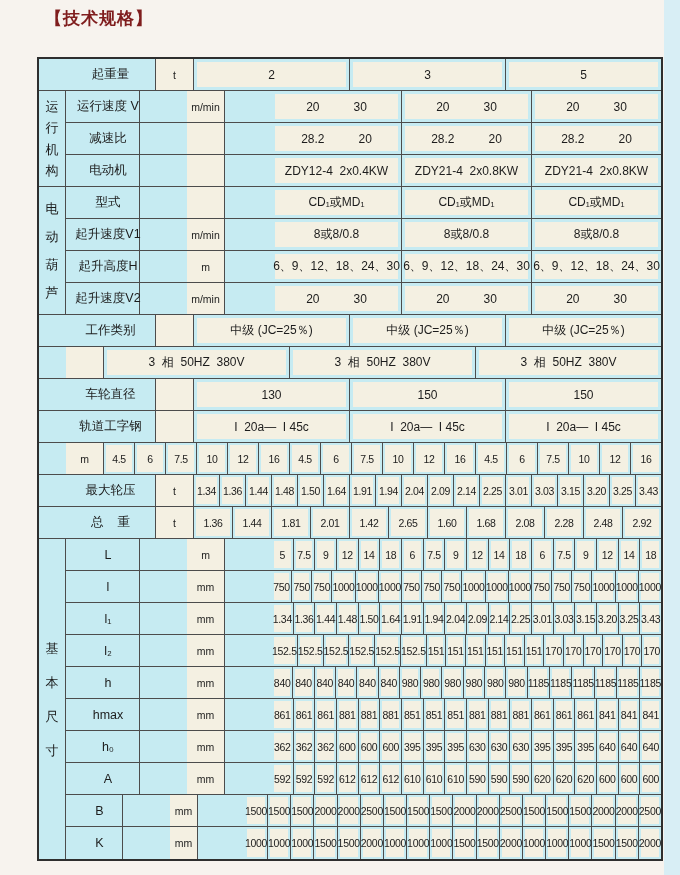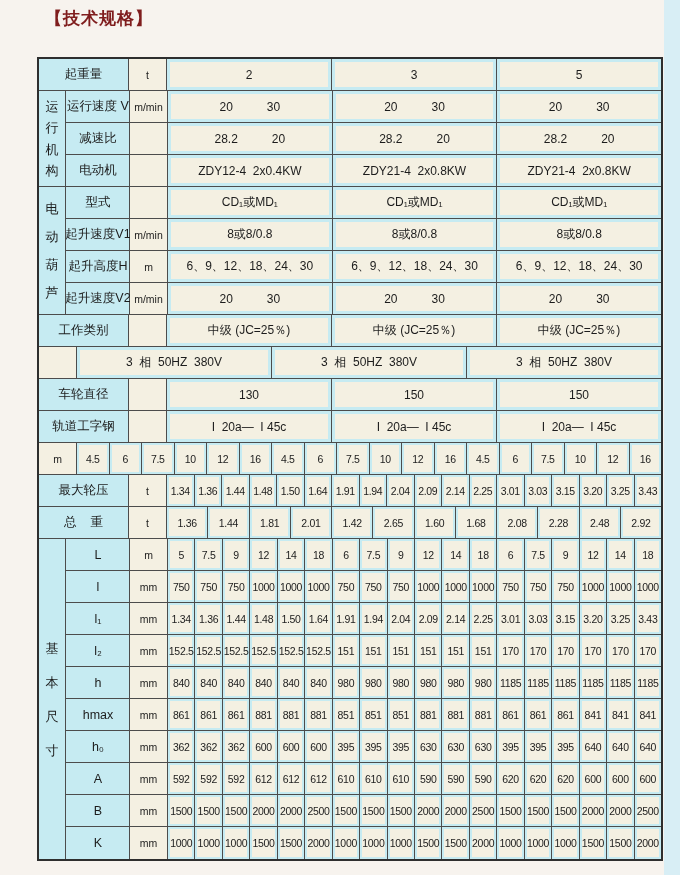--- a/index.html
+++ b/index.html
@@ -19,23 +19,23 @@
   .page-title{
     position:absolute;left:24px;top:7px;font-size:17px;font-weight:bold;
     letter-spacing:1px;color:#7f1d1d;margin-left:21px;
   }
   .tbl{
     position:absolute;left:37px;top:57px;width:626px;
     border:2px solid var(--outer);
     background:var(--cyan);
     z-index:1;
   }
-  .row{display:flex;height:32px;border-bottom:1px solid var(--bd);}
+  .row{display:flex;height:32px;border-bottom:1px solid var(--bd);padding-left:27px;}
   .row:last-child{border-bottom:none;}
-  .row.narrow{padding-left:28px;}
+  .row.narrow{padding-left:38px;gap:47px;}
   .lab{
     width:63px;display:flex;align-items:center;justify-content:center;
     background:var(--cyan);border-right:1px solid var(--bd);
     font-size:12.5px;white-space:pre;
   }
   .row.full .lab{width:90px;}
   .unit{
     width:38px;display:flex;align-items:center;justify-content:center;
     background:var(--cream);border-right:1px solid var(--bd);
     font-size:10.5px;

